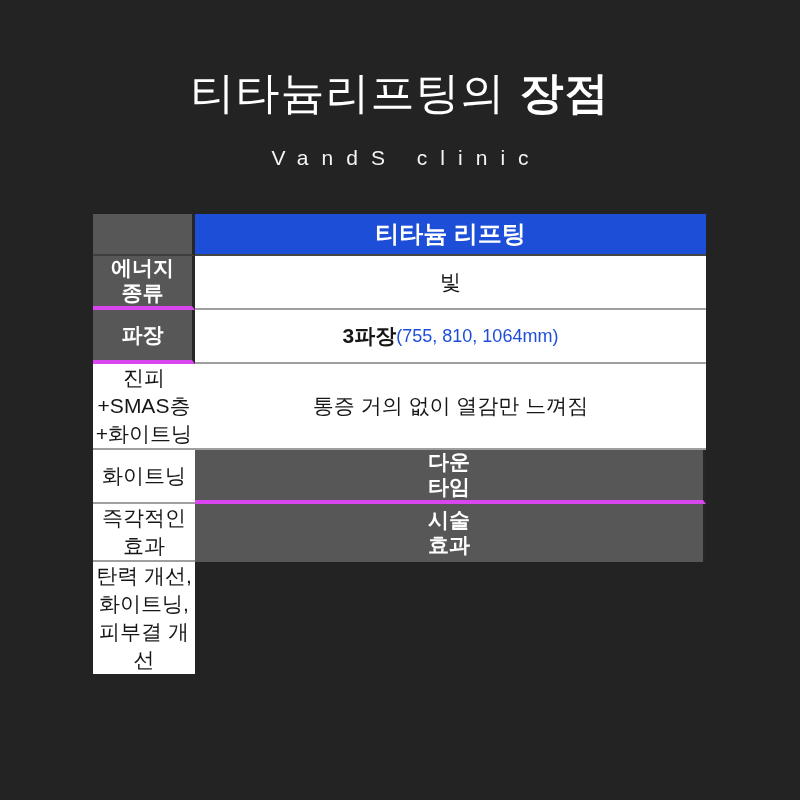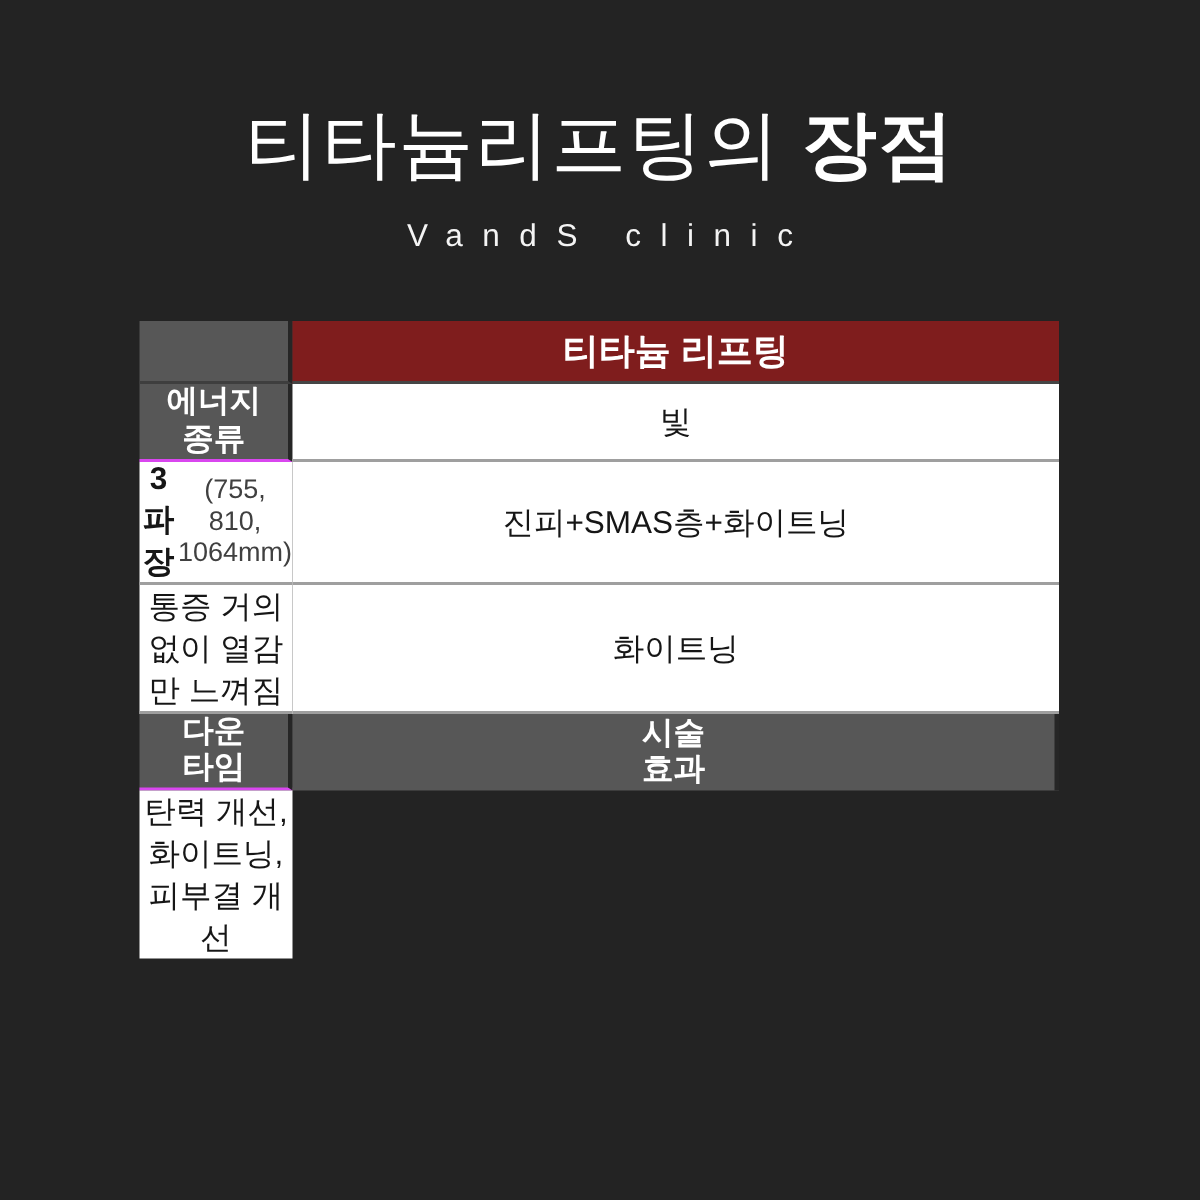--- a/index.html
+++ b/index.html
@@ -15,21 +15,21 @@
     width: 800px; height: 800px;
     left: 0; top: 0;
   }
   
   .title {
     position: absolute;
     top: 68px; left: 0;
     width: 800px;
     text-align: center;
     color: #ffffff;
-    font-size: 50px;
+    font-size: 44px;
     line-height: 1.12;
     white-space: nowrap;
   }
   .title .light {
     font-weight: 300;
     letter-spacing: 1px;
     margin-right: 14px;
   }
   .title .heavy {
     font-weight: 800;
@@ -62,44 +62,44 @@
     justify-content: center;
     text-align: center;
   }
   .label-cell {
     background: #575757;
     color: #ffffff;
     font-weight: 700;
     font-size: 21px;
     line-height: 1.18;
     border-right: 3px solid #262626;
-    border-bottom: 2px solid #d946ef;
+    border-bottom: 4px solid #d946ef;
     white-space: pre-line;
   }
   .value-cell {
     background: #ffffff;
     color: #161616;
     font-size: 21px;
     border-bottom: 2px solid #9f9f9f;
   }
   .header-label-cell {
     background: #575757;
     border-right: 3px solid #262626;
     border-bottom: 2px solid #3e3e3e;
   }
   .header-value-cell {
-    background: #7f1d1d;
+    background: #1d4ed8;
     color: #ffffff;
     font-weight: 700;
     font-size: 24px;
     border-bottom: 2px solid #454545;
   }
   .no-bottom { border-bottom: none !important; }
   .value-bold { font-weight: 700; }
-  .value-detail { font-weight: 400; font-size: 18px; color: #404040; }
+  .value-detail { font-weight: 400; font-size: 18px; color: #1d4ed8; }
 </style>
 </head>
 <body>
 
 <div class="page">
 
   <div class="title">
     <span class="light">티타늄리프팅의</span><span class="heavy">장점</span>
   </div>
 
@@ -107,32 +107,34 @@
 
   <div class="info-table">
 
     <div class="cell header-label-cell"></div>
     <div class="cell header-value-cell">티타늄 리프팅</div>
 
     <div class="cell label-cell">에너지
 종류</div>
     <div class="cell value-cell">빛</div>
 
+    <div class="cell label-cell">파장</div>
     <div class="cell value-cell">
       <span class="value-bold">3파장</span>
         <span class="value-detail">(755, 810, 1064mm)</span>
     </div>
 
     <div class="cell value-cell">진피+SMAS층+화이트닝</div>
 
     <div class="cell value-cell">통증 거의 없이 열감만 느껴짐</div>
 
     <div class="cell value-cell">화이트닝</div>
 
     <div class="cell label-cell">다운
 타임</div>
+    <div class="cell value-cell">즉각적인 효과</div>
 
     <div class="cell label-cell no-bottom">시술
 효과</div>
     <div class="cell value-cell no-bottom">탄력 개선, 화이트닝, 피부결 개선</div>
 
   </div>
 </div>
 
 </body></html>

